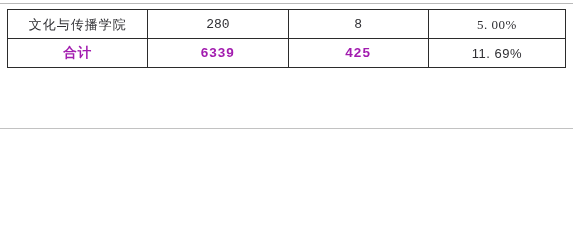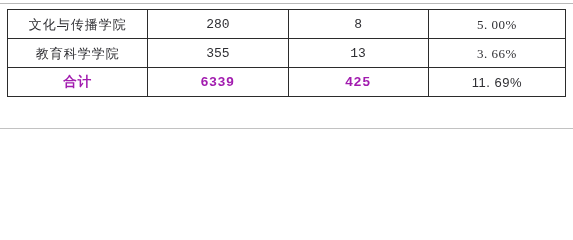--- a/index.html
+++ b/index.html
@@ -122,26 +122,20 @@
       </colgroup>
       <tbody>
 
         <tr>
           <td class="cn">文化与传播学院</td>
           <td class="num">280</td>
           <td class="num">8</td>
           <td class="pct">5. 00%</td>
         </tr>
 
-        <tr>
-          <td class="cn">教育科学学院</td>
-          <td class="num">355</td>
-          <td class="num">13</td>
-          <td class="pct">3. 66%</td>
-        </tr>
 
 
         <tr class="total-row">
           <td class="cn">合计</td>
           <td class="num">6339</td>
           <td class="num">425</td>
           <td class="pct">11. 69%</td>
         </tr>
 
       </tbody>

